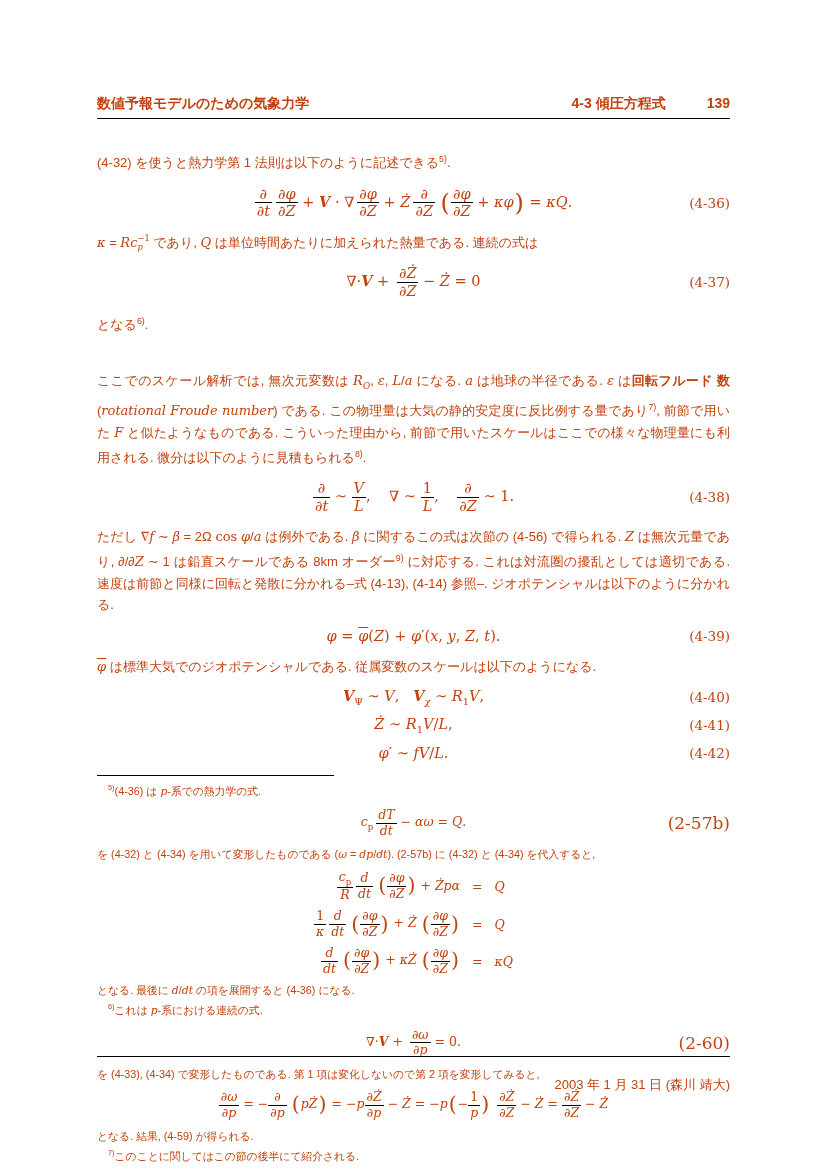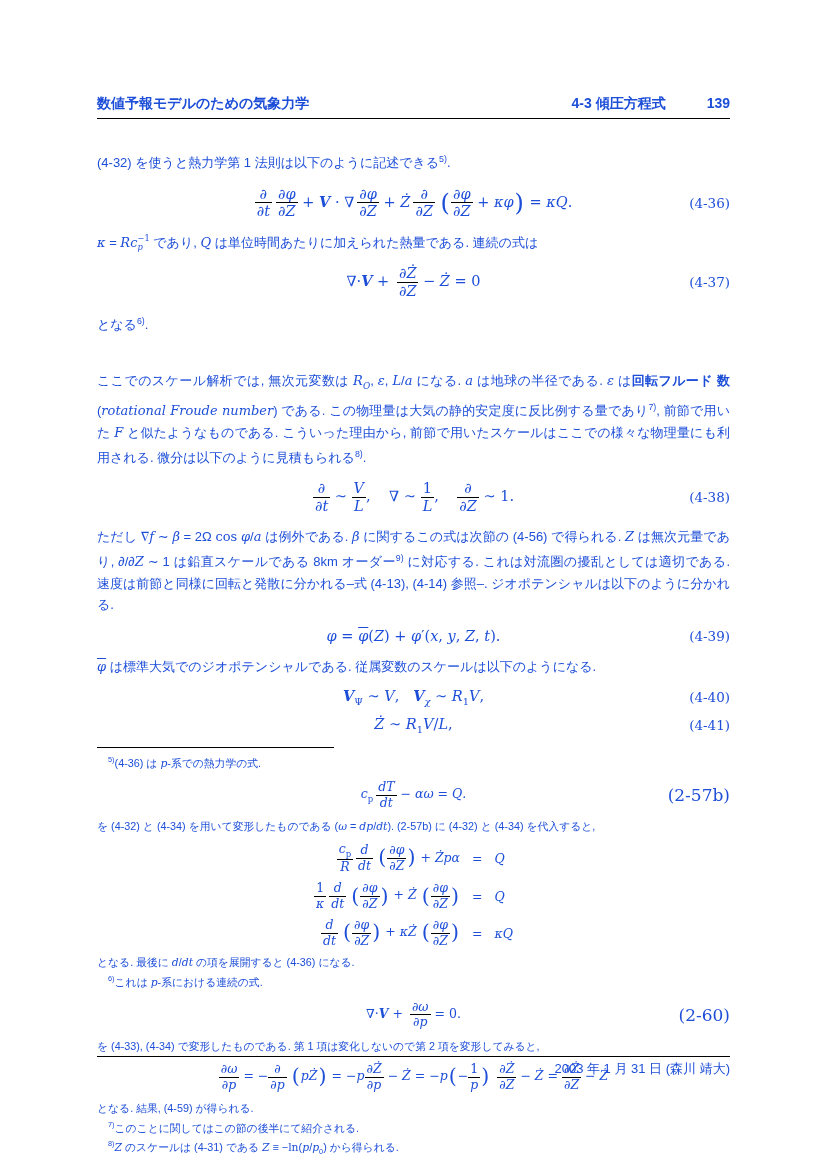--- a/index.html
+++ b/index.html
@@ -1,19 +1,19 @@
 <!DOCTYPE html>
 <html><head>
 <meta charset="utf-8">
 <style>
   html,body{margin:0;padding:0;background:#e8e8e8;}
   .page{
     position:relative;width:826px;height:1169px;margin:0 auto;background:#ffffff;
     box-sizing:border-box;padding:95px 96px 0 97px;overflow:hidden;
-    font-family:"Liberation Sans",sans-serif;color:#1d4ed8;
+    font-family:"Liberation Sans",sans-serif;color:#c2410c;
   }
   
   .hdr{display:flex;justify-content:space-between;align-items:baseline;font-weight:bold;font-size:14px;}
   .hdr-right{display:flex;gap:41px;align-items:baseline;}
   .headrule{border:0;border-top:1.6px solid #000;margin:5px 0 0 0;}
   
   .p{font-size:13px;line-height:21.5px;margin:0;text-align:justify;}
   .mt1{margin-top:30px;}
   .mt2{margin-top:34px;}
   
@@ -43,21 +43,21 @@
   .fn-first{text-indent:11px;}
   .eq.fneq{font-size:12.5px;margin:6px 0;min-height:34px;}
   .eq.fneq .num{font-size:17px;}
   .align3{display:grid;grid-template-columns:auto auto auto;justify-content:center;align-items:center;
           column-gap:12px;row-gap:7px;font-family:"DejaVu Serif",serif;font-size:12.5px;margin:6px 0;}
   .align3 .al{text-align:right;}
   .align3 .ar{text-align:left;}
   
   .footer{position:absolute;left:97px;right:96px;top:1056px;}
   .footrule{border:0;border-top:1px solid #000;margin:0;}
-  .footdate{font-size:13px;text-align:right;margin-top:3px;}
+  .footdate{font-size:13px;text-align:right;margin-top:19px;}
 </style>
 </head>
 <body>
 
 <div class="page">
 
   <div class="hdr">
     <span>数値予報モデルのための気象力学</span>
     <span class="hdr-right">
       <span>4-3 傾圧方程式</span>
@@ -102,20 +102,24 @@
   <p class="p"><span class="ol"><i>φ</i></span> は標準大気でのジオポテンシャルである. 従属変数のスケールは以下のようになる.</p>
 
   <div class="eq small" style="margin-top:8px;">
     <span><span class="v">V</span><sub>Ψ</sub> ∼ <i>V</i>,&nbsp;&nbsp;&nbsp;<span class="v">V</span><sub><i>χ</i></sub> ∼ <i>R</i><sub>1</sub><i>V</i>,</span>
     <span class="num">(4-40)</span>
   </div>
   <div class="eq small">
     <span><i>Ż</i> ∼ <i>R</i><sub>1</sub><i>V</i>/<i>L</i>,</span>
     <span class="num">(4-41)</span>
   </div>
+  <div class="eq small">
+    <span><i>φ</i>′ ∼ <i>fV</i>/<i>L</i>.</span>
+    <span class="num">(4-42)</span>
+  </div>
 
   <hr class="fnrule">
 
   <p class="fn fn-first"><sup>5)</sup>(4-36) は <i>p</i>-系での熱力学の式.</p>
 
   <div class="eq fneq">
     <span><i>c</i><sub>p</sub><span class="fr sp2"><span class="n"><i>dT</i></span><span class="d"><i>dt</i></span></span> − <i>αω</i> = <i>Q</i>.</span>
     <span class="num">(2-57b)</span>
   </div>
 

